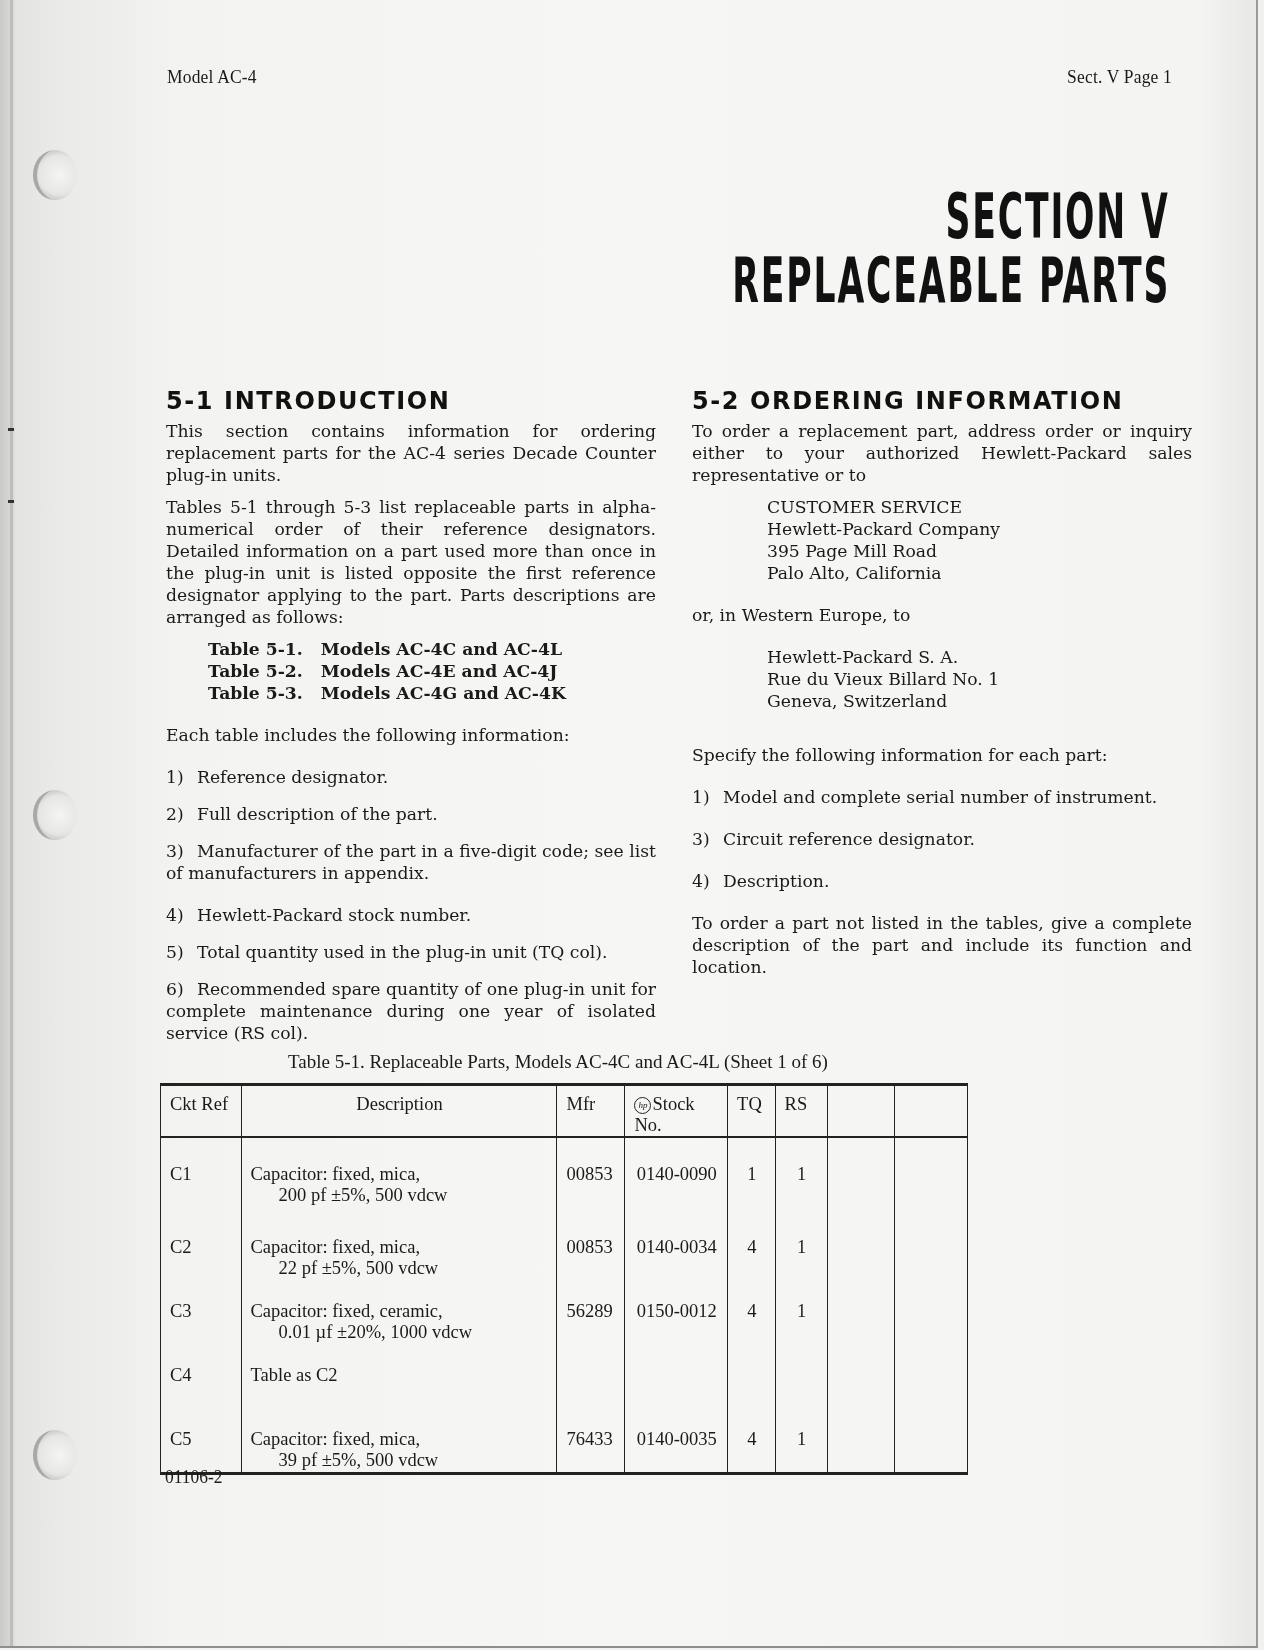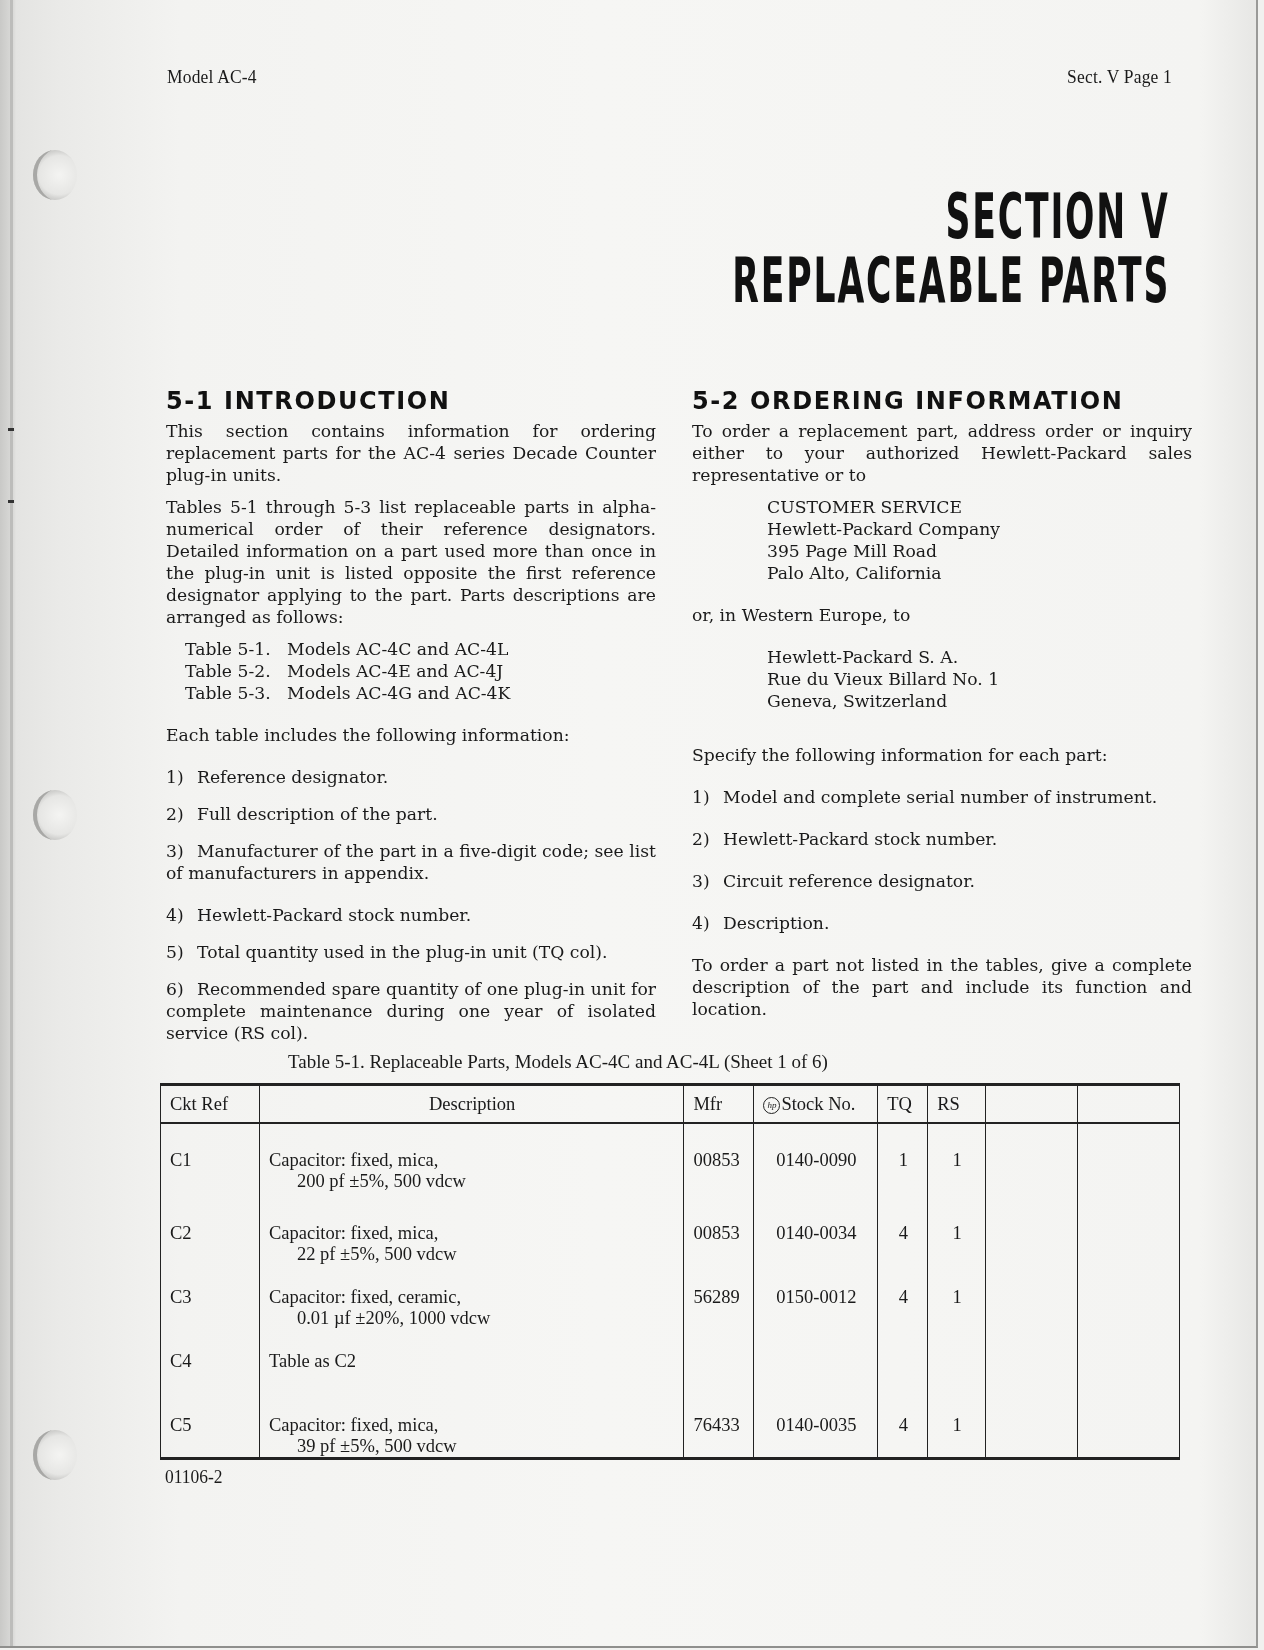--- a/index.html
+++ b/index.html
@@ -37,34 +37,34 @@
   .title2 { top: 244px; font-size: 62px; }
 
   .col { position: absolute; top: 390px; width: 490px; font-size: 17.2px; line-height: 22px; }
   .col-left { left: 166px; }
   .col-right { left: 692px; width: 500px; }
   .h2 {
     font-family: "DejaVu Sans", "Liberation Sans", sans-serif; font-weight: bold;
     font-size: 24px; letter-spacing: 1.6px; margin: 0 0 8px 0; color: #111;
   }
   p { margin: 0 0 10px 0; text-align: justify; }
-  .indent-list { margin: 0 0 20px 19px; }
+  .indent-list { margin: 0 0 20px 42px; font-weight: bold; }
   .indent-list div { white-space: pre; }
   .addr { margin: 0 0 20px 75px; }
   .num-item { margin: 15px 0 11px 0; }
   .num-item .n { display: inline-block; width: 31px; }
   .spaced { margin-bottom: 20px; }
 
   .caption {
     position: absolute; top: 1051px; left: 0; width: 1032px; text-align: center;
     font-family: "Liberation Serif", serif; font-size: 19px;
     padding-left: 84px; box-sizing: border-box;
   }
   table.parts {
-    position: absolute; left: 160px; top: 1083px; width: 1020px;
+    position: absolute; left: 160px; top: 1083px; width: 808px;
     border-collapse: collapse; font-family: "Liberation Serif", serif; font-size: 18.5px;
   }
   table.parts th, table.parts td {
     border-left: 1.5px solid #222; border-right: 1.5px solid #222;
     vertical-align: top; text-align: left; font-weight: normal;
   }
   table.parts thead tr { border-top: 3px solid #222; border-bottom: 2.5px solid #222; }
   table.parts th { height: 38px; padding: 8px 8px 0 9px; box-sizing: border-box; }
   table.parts tbody tr:last-child { border-bottom: 3px solid #222; }
   table.parts td { padding: 12px 8px 0 9px; line-height: 21px; }
@@ -124,21 +124,20 @@
       <div>Palo Alto, California</div>
     </div>
     <p class="spaced">or, in Western Europe, to</p>
     <div class="addr" style="margin-bottom:32px">
       <div>Hewlett-Packard S. A.</div>
       <div>Rue du Vieux Billard No. 1</div>
       <div>Geneva, Switzerland</div>
     </div>
     <p class="spaced">Specify the following information for each part:</p>
     <div class="num-item spaced"><span class="n">1)</span><span>Model and complete serial number of instrument.</span></div>
-    <div class="num-item spaced"><span class="n">2)</span><span>Hewlett-Packard stock number.</span></div>
     <div class="num-item spaced"><span class="n">3)</span><span>Circuit reference designator.</span></div>
     <div class="num-item spaced"><span class="n">4)</span><span>Description.</span></div>
     <p>To order a part not listed in the tables, give a complete description of the part and include its function and location.</p>
   </div>
 
   <div class="caption">Table 5-1.  Replaceable Parts, Models AC-4C and AC-4L (Sheet 1 of 6)</div>
 
   <table class="parts">
     <colgroup>
       <col style="width:99px">

